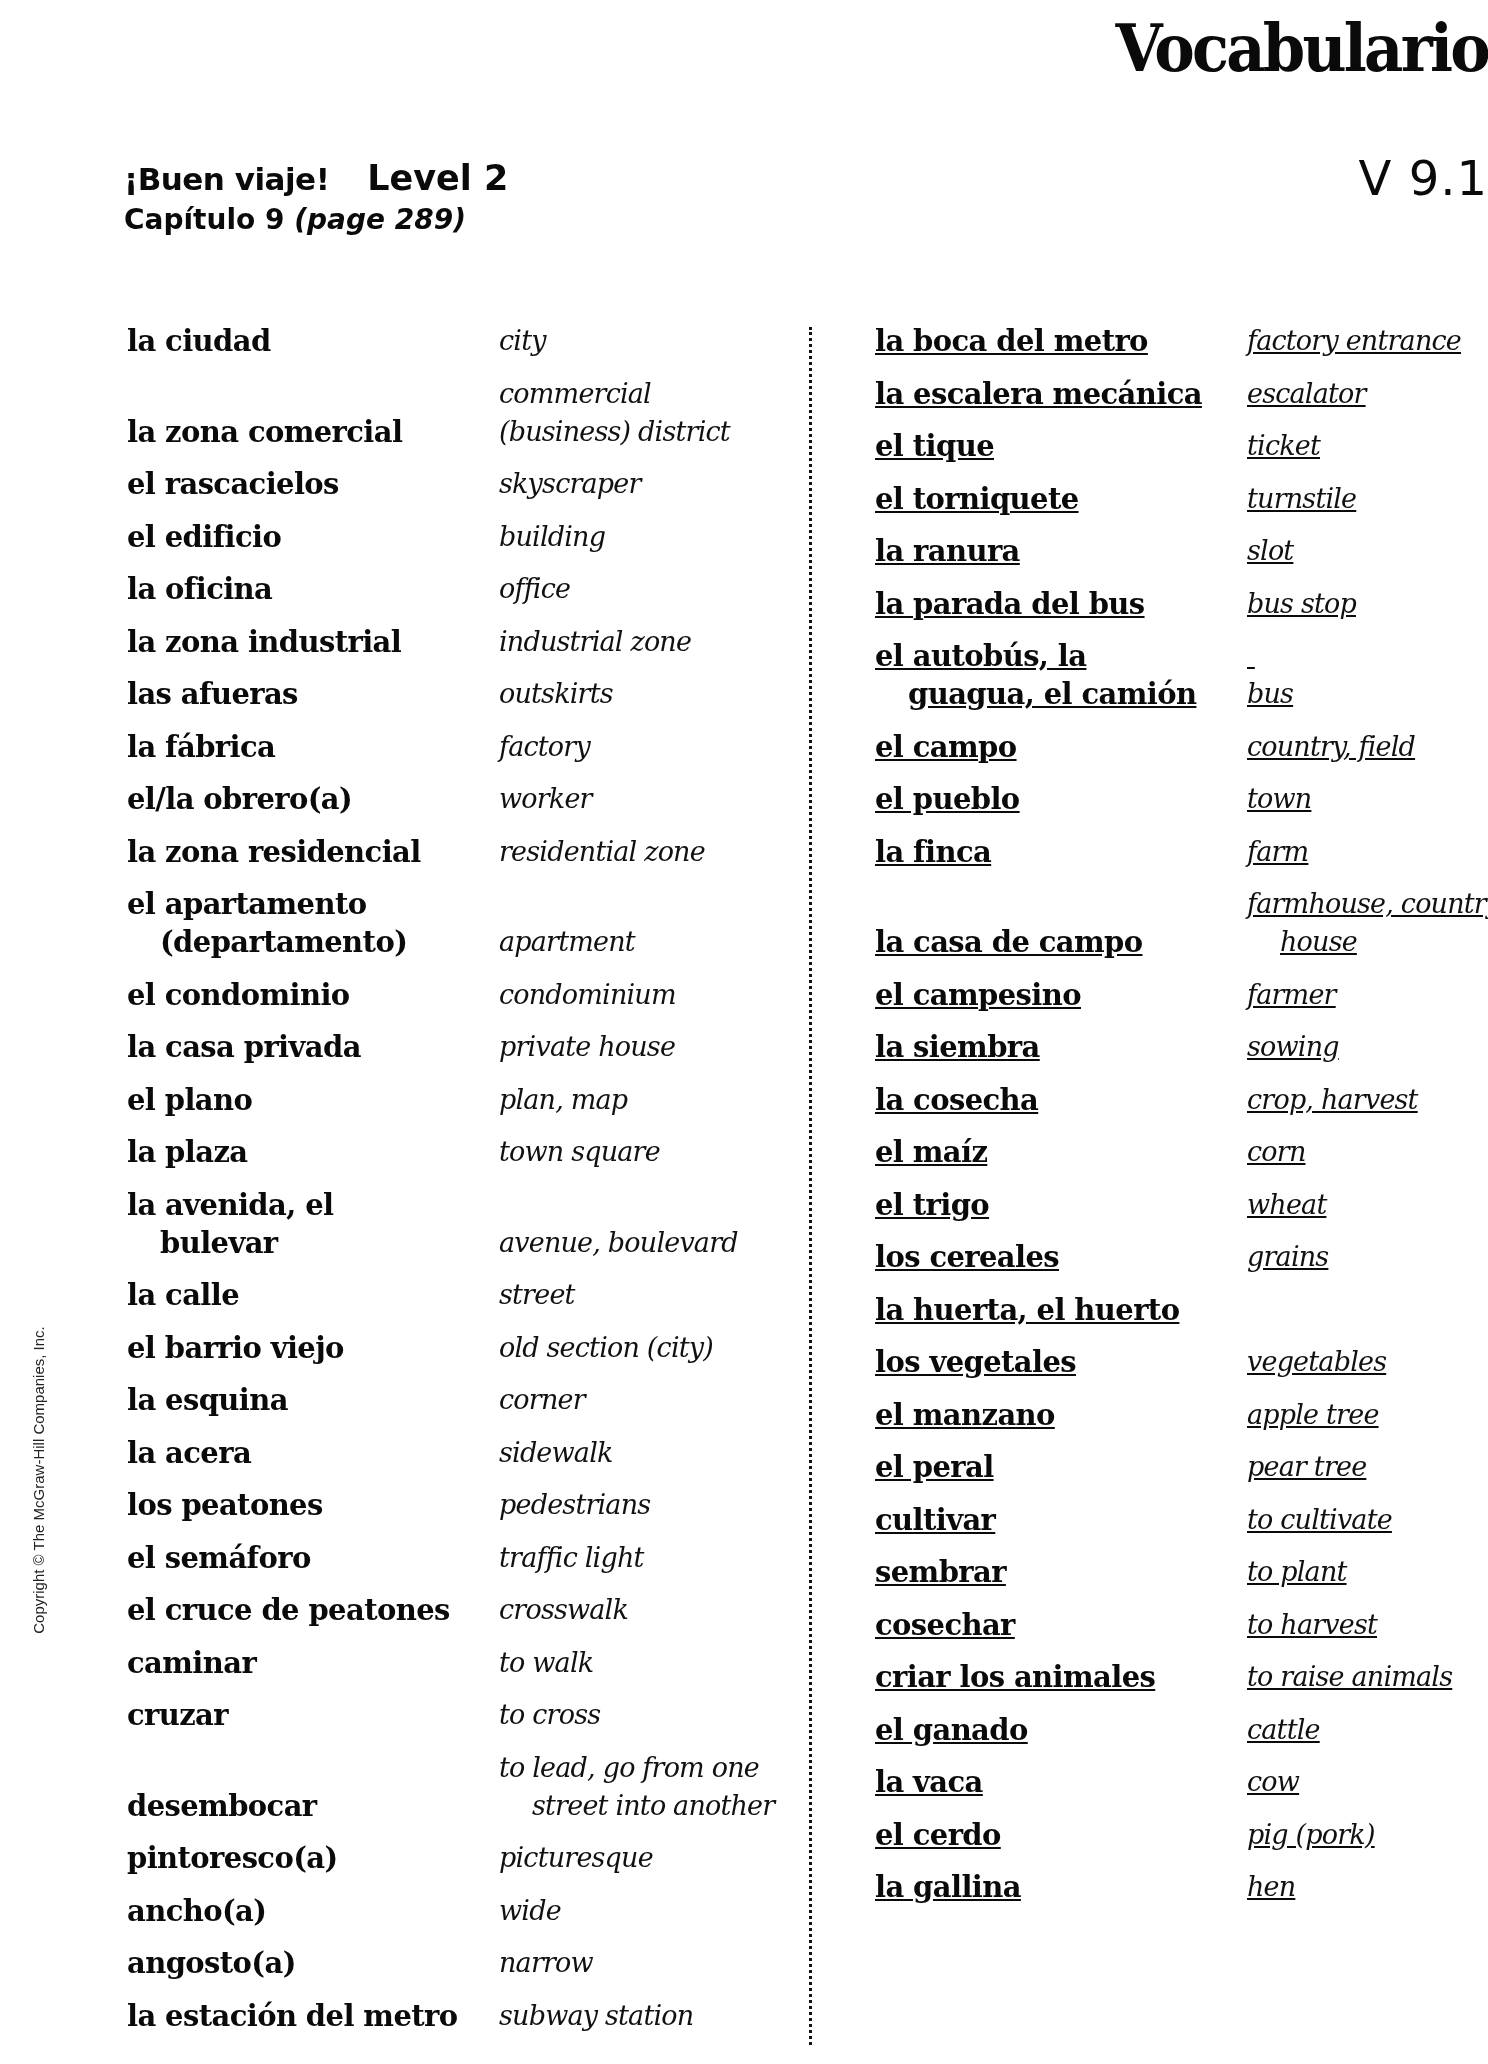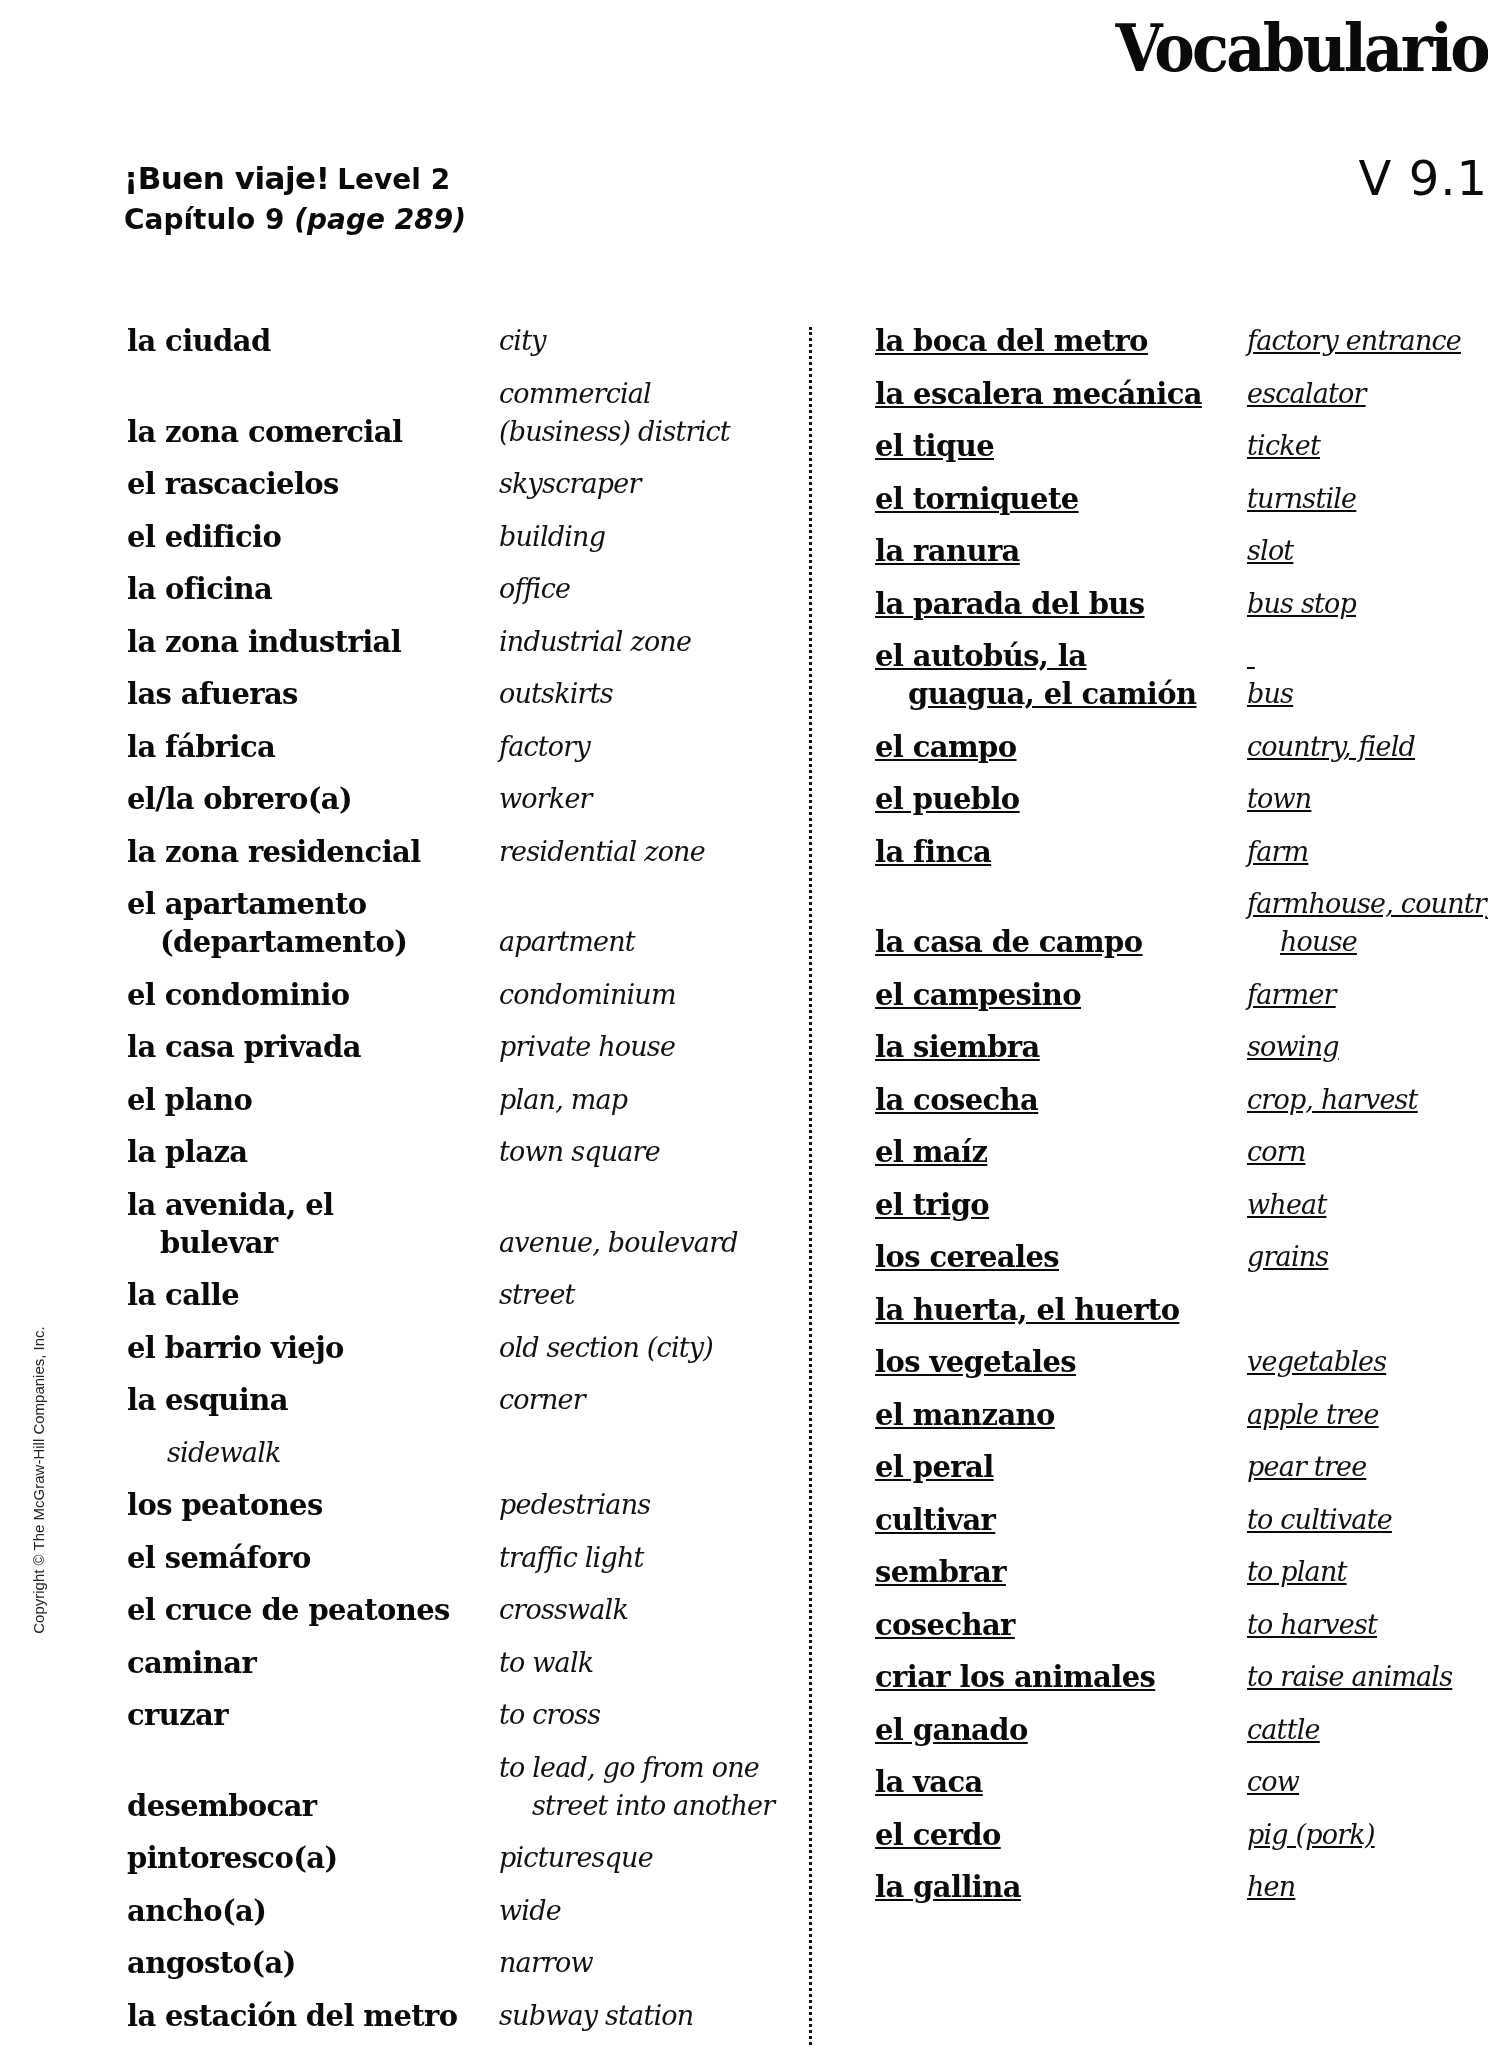--- a/index.html
+++ b/index.html
@@ -40,21 +40,21 @@
     .book {
       position: absolute;
       left: 124px;
       top: 158px;
       font-family: "DejaVu Sans", sans-serif;
       font-weight: bold;
       line-height: 40px;
       white-space: nowrap;
     }
     .book .name { font-size: 31px; letter-spacing: -0.5px; }
-    .book .level { font-size: 28px; margin-left: 8px; }
+    .book .level { font-size: 35px; margin-left: 38px; }
     .chapter {
       position: absolute;
       left: 124px;
       top: 202px;
       font-family: "DejaVu Sans", sans-serif;
       font-weight: bold;
       font-size: 28px;
       line-height: 36px;
       white-space: nowrap;
     }
@@ -287,20 +287,23 @@
     </div>
     <div class="entry">
       <div class="es">
         <span class="line">la esquina</span>
       </div>
       <div class="en">
         <span class="line">corner</span>
       </div>
     </div>
     <div class="entry">
+      <div class="es">
+        <span class="line">la acera</span>
+      </div>
       <div class="en">
         <span class="line">sidewalk</span>
       </div>
     </div>
     <div class="entry">
       <div class="es">
         <span class="line">los peatones</span>
       </div>
       <div class="en">
         <span class="line">pedestrians</span>

